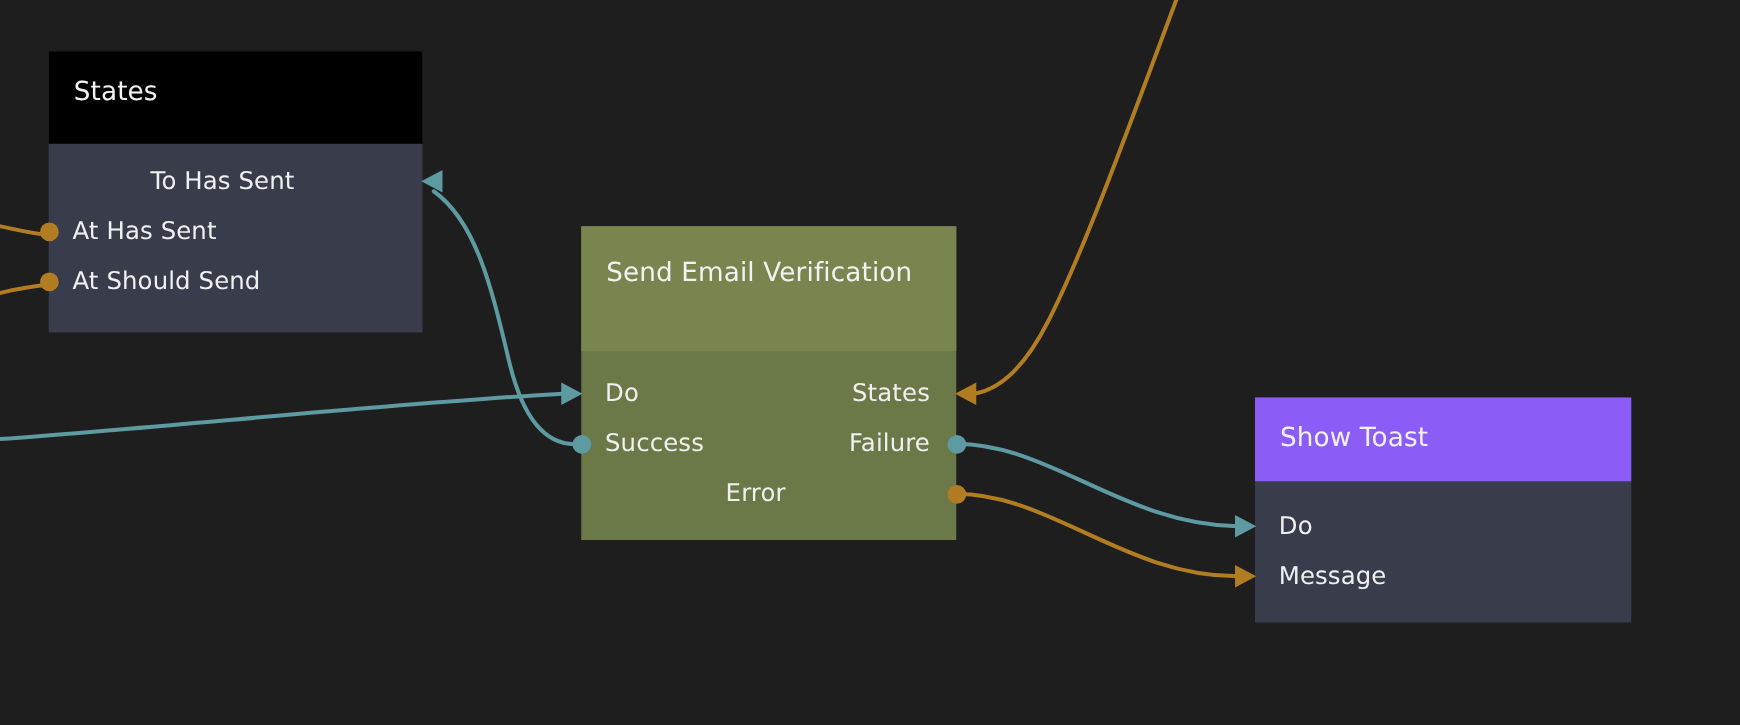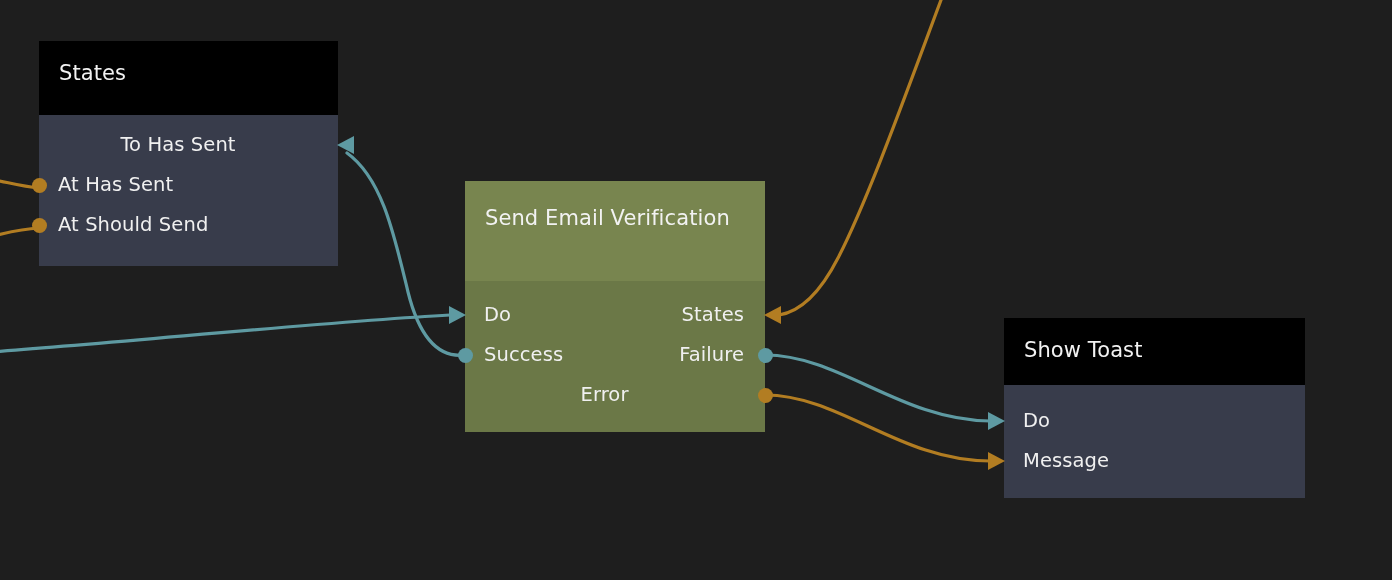--- a/index.html
+++ b/index.html
@@ -125,21 +125,21 @@
     padding-top: 23px;
   }
   #node-send-email .node-body { padding-top: 14px; }
   
   #node-show-toast {
     left: 1004px; top: 318px; width: 301px; height: 180px;
     background: #383c4b;
   }
   #node-show-toast .node-header {
     height: 67px;
-    background: #000000;
+    background: #8b5cf6;
   }
   #node-show-toast .node-body { padding-top: 16px; }
 </style>
 </head>
 <body>
 
 <div id="canvas">
 
   <svg id="wires" viewBox="0 0 1392 580" xmlns="http://www.w3.org/2000/svg">
     <g id="wire-paths" fill="none" stroke-width="3.2" stroke-linecap="round">

